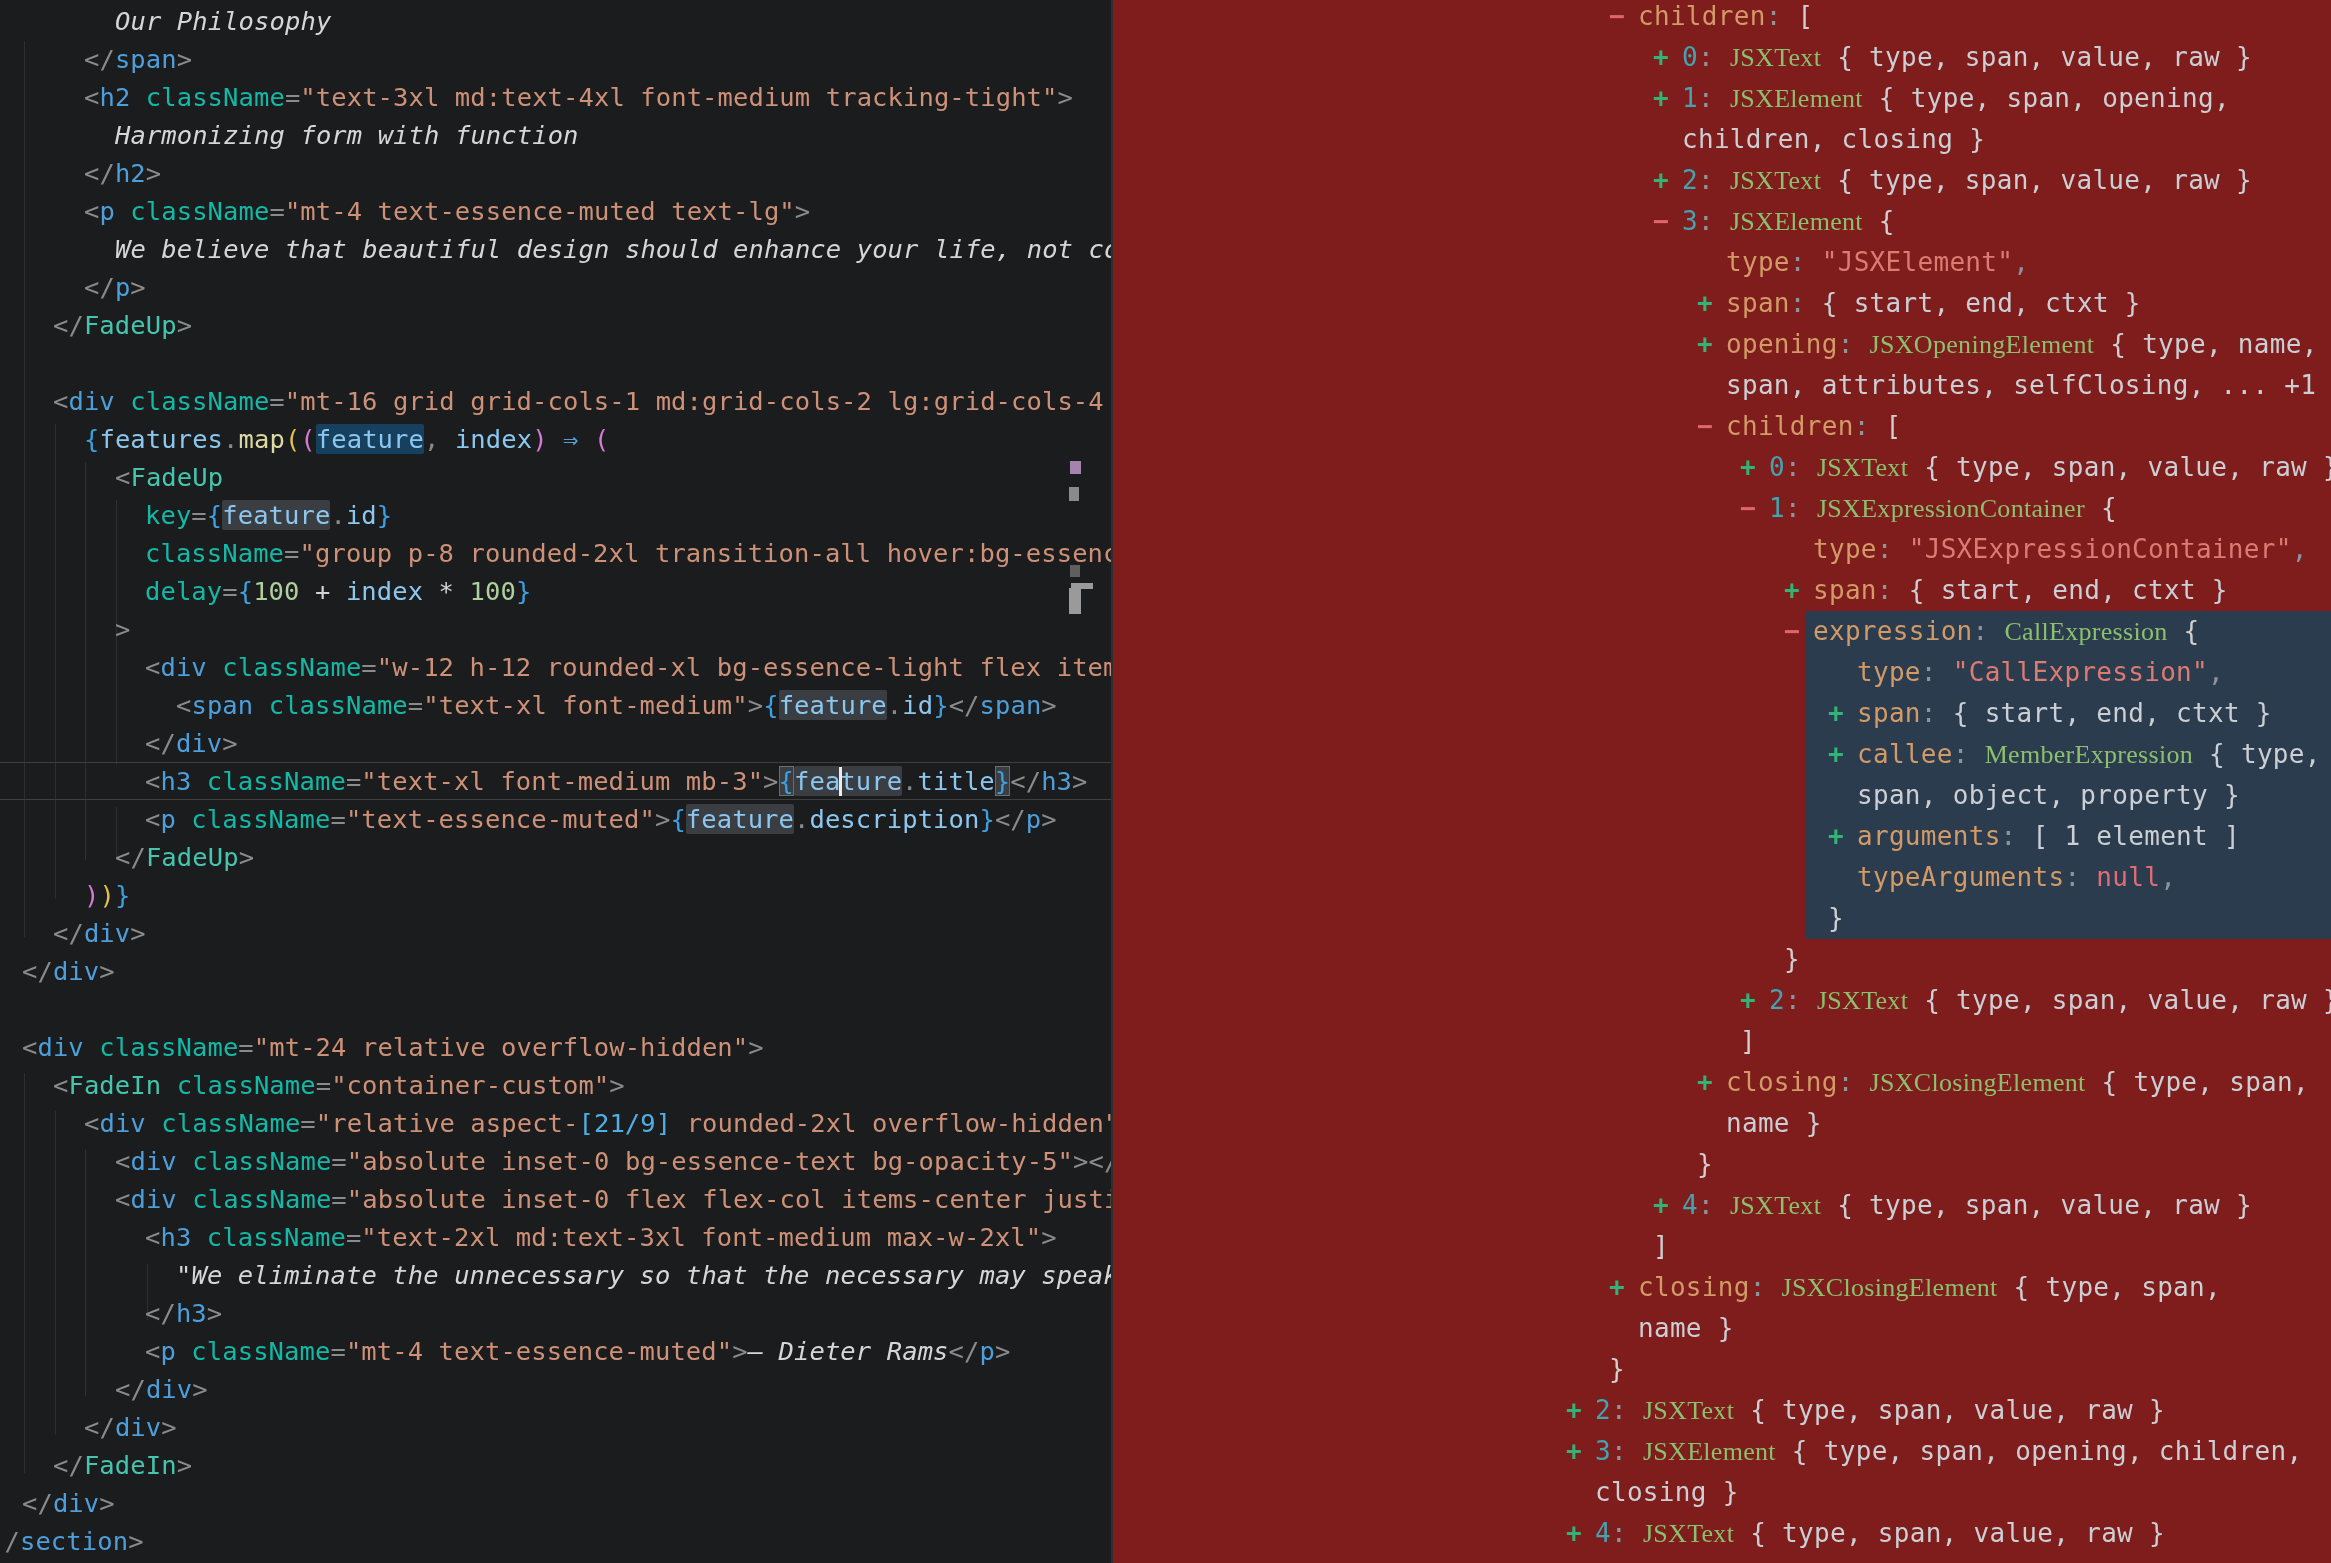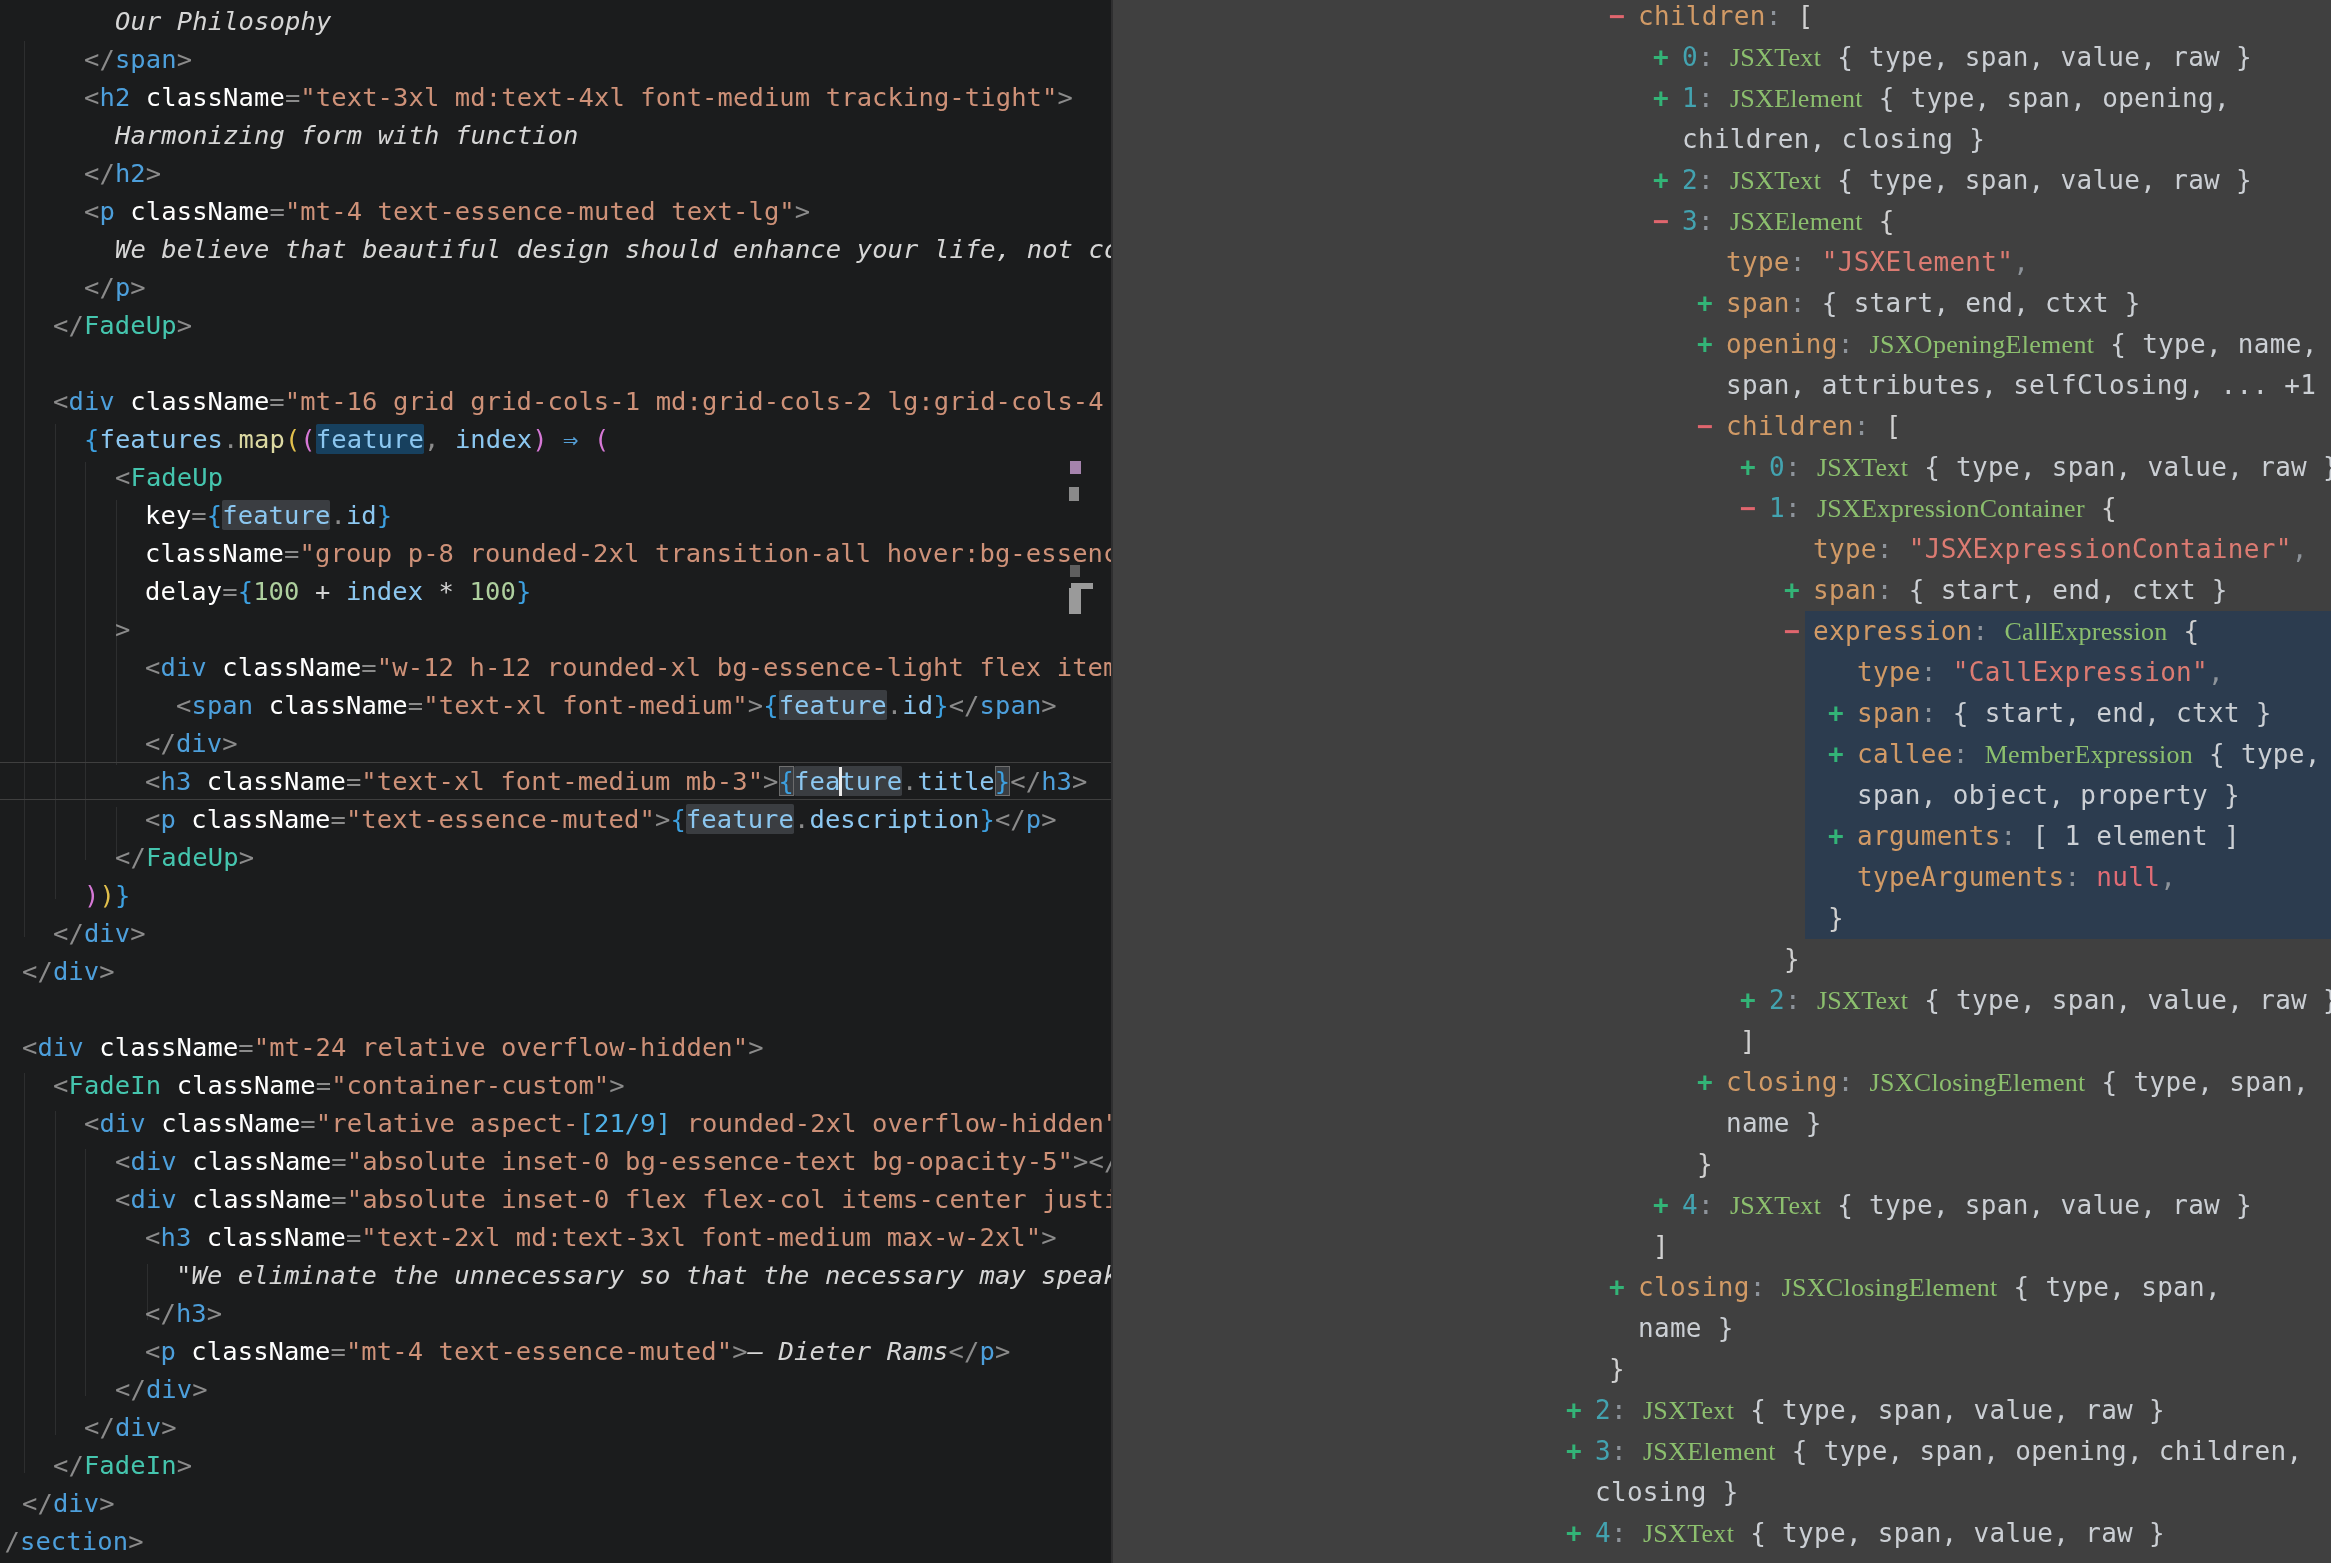--- a/index.html
+++ b/index.html
@@ -13,21 +13,21 @@
                font-size:25.5px;letter-spacing:0.1px;white-space:pre;}
   .line{height:38px;line-height:38px;white-space:pre;}
   .line.blank{height:38px;}
   .line.current{border-top:0.9px solid #3f3f3f;border-bottom:0.9px solid #3f3f3f;
                 height:36px;line-height:36px;}
 
   
   .c-p  {color:#8b8b8b;}
   .c-tag{color:#4d9fdb;}
   .c-cmp{color:#45c5ae;}
-  .c-attr{color:#ffffff;}
+  .c-attr{color:#14b8a6;}
   .c-v  {color:#8cc7f0;}
   .c-str{color:#ce9178;}
   .c-shl{color:#4fb0e6;}
   .c-txt{color:#d6d6d6;font-style:italic;}
   .c-b1 {color:#e2c04c;}
   .c-b2 {color:#d678d6;}
   .c-b3 {color:#3da0e0;}
   .c-fn {color:#dcd9a2;text-align:right;}
   .c-num{color:#aecf9e;}
   .c-op {color:#d4d4d4;}
@@ -42,21 +42,21 @@
   .guide{position:absolute;width:0.9px;background:#2d2e2f;}
 
   
   .marker{position:absolute;}
 
   
   #divider{position:absolute;left:1111px;top:0;width:1.8px;height:1564px;background:#2f2f30;}
 
   
   #ast{position:absolute;left:1113px;top:0;right:0;bottom:0;
-       background:#404040;overflow:hidden;padding-left:36px;}
+       background:#7f1d1d;overflow:hidden;padding-left:36px;}
   #ast-tree{position:absolute;left:0;top:-3.6px;width:100%;
             font-size:26px;letter-spacing:0.3px;white-space:pre;}
   .arow{height:41px;line-height:41px;white-space:pre;position:relative;}
   .arow.hl{background:linear-gradient(to right,transparent 692px,#2c3c4f 692px);}
   .exp{display:inline-block;width:29px;font-weight:bold;}
   .exp.minus{color:#e0666e;}
   .exp.plus{color:#33b477;}
 
   
   .c-key {color:#d19a66;}

